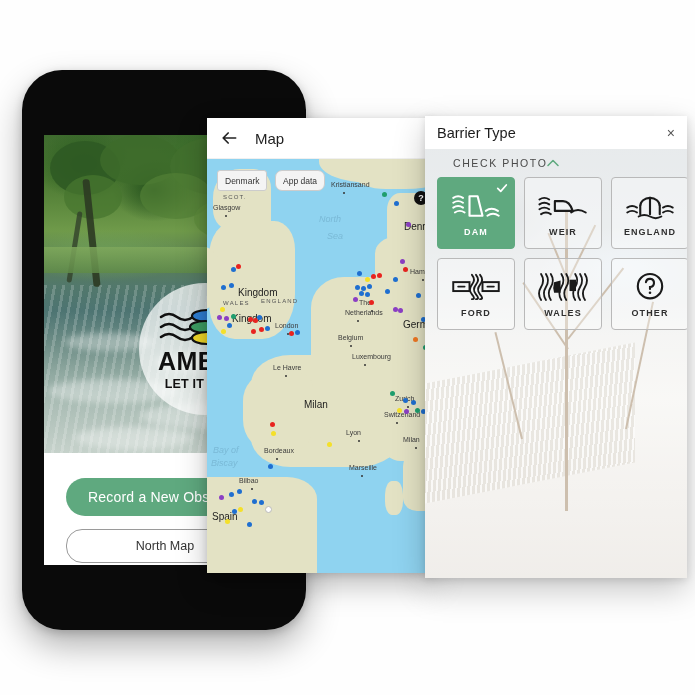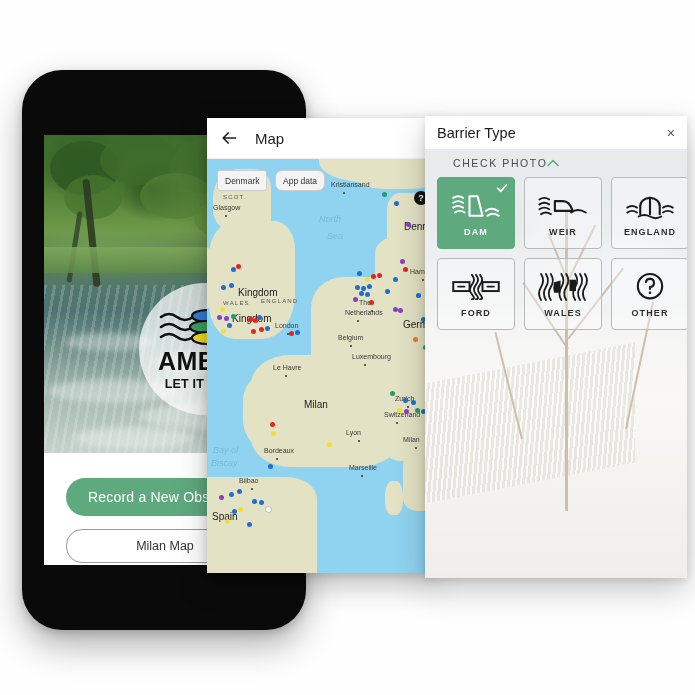--- a/index.html
+++ b/index.html
@@ -143,21 +143,21 @@
               <ellipse cx="50" cy="31" rx="15" ry="6" fill="#f2d929"></ellipse>
             </g>
           </svg>
           <div id="logo-title">AMBER</div>
           <div id="logo-tag">LET IT FLOW</div>
         </div>
       </div>
 
       <div id="phone-actions">
         <div id="btn-record">Record a New Obstacle</div>
-        <div id="btn-viewmap">Milan Map</div>
+        <div id="btn-viewmap">North Map</div>
       </div>
 
     </div>
   </div>
 
   <div id="mapcard">
     <div id="map-header">
       <svg id="map-back" viewBox="0 0 24 24">
         <path d="M20 12H5M11 6l-6 6 6 6" fill="none" stroke="#222" stroke-width="2" stroke-linecap="round" stroke-linejoin="round"></path>
       </svg>

